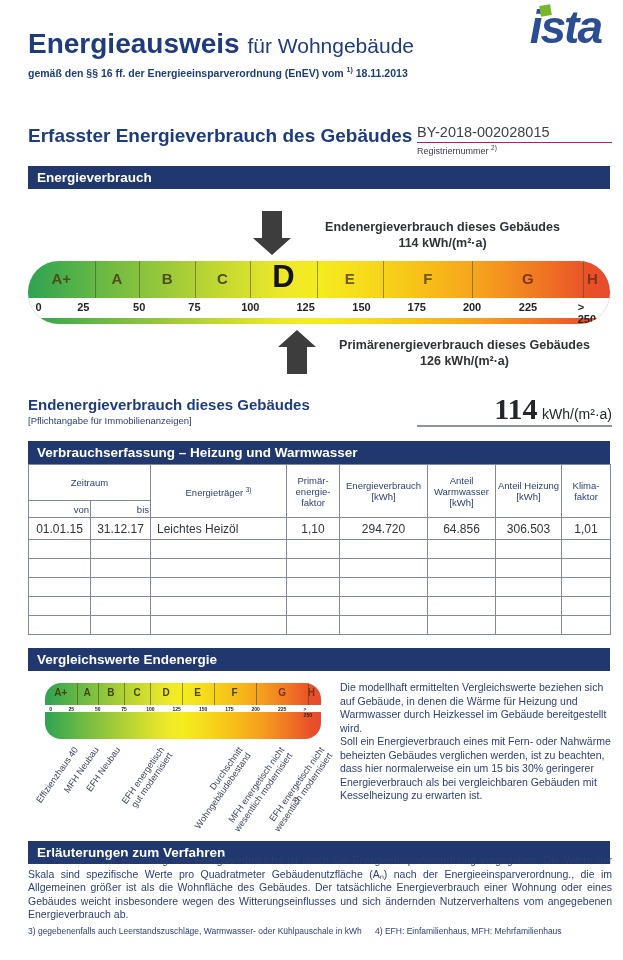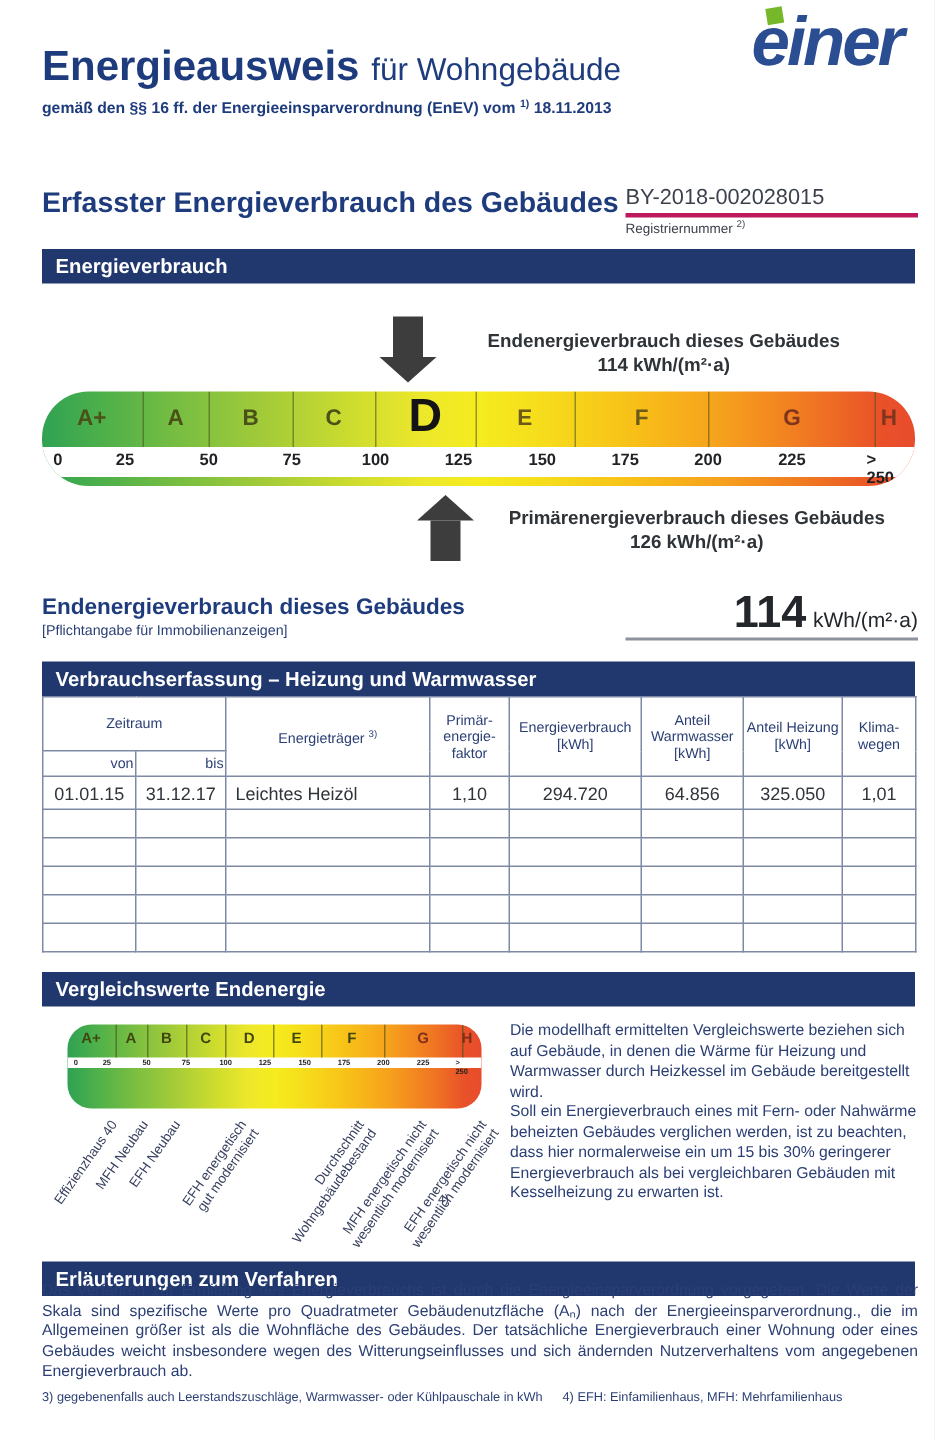--- a/index.html
+++ b/index.html
@@ -11,21 +11,21 @@
   .hdr-title .suffix{font-size:21px;font-weight:normal;}
   .hdr-sub{position:absolute;left:28px;top:66px;font-size:10.5px;font-weight:bold;color:#1e3c7d;}
   .hdr-sub sup{font-size:7px;}
   .logo{position:absolute;right:22px;top:0px;font-size:46px;font-weight:bold;font-style:italic;
         color:#2b4d92;letter-spacing:-2px;}
   .logo-dot{position:absolute;left:10px;top:5px;width:11px;height:11px;background:#76b82a;transform:rotate(-9deg);}
 
   
   .sec-title{position:absolute;left:28px;top:125px;font-size:19px;font-weight:bold;color:#1e3c7d;}
   .reg{position:absolute;left:417px;top:124px;width:195px;}
-  .reg-num{font-size:14.5px;color:#3c414d;border-bottom:3px solid #be185d;padding-bottom:2px;}
+  .reg-num{font-size:14.5px;color:#3c414d;border-bottom:1px solid #be185d;padding-bottom:2px;}
   .reg-label{font-size:9px;color:#3c414d;margin-top:1px;}
   .reg-label sup{font-size:6.5px;}
 
   
   .banner{position:absolute;left:28px;width:582px;height:23px;background:#20386e;color:#fff;
           font-size:13.5px;font-weight:bold;line-height:23px;padding-left:9px;box-sizing:border-box;}
 
   
   .arr-stem{position:absolute;width:20px;height:27px;background:#3d3d3d;}
   .arr-head-down{position:absolute;width:0;height:0;border-left:19px solid transparent;
@@ -47,21 +47,21 @@
   .sb-letter.warm{color:#6b5a1a;}
   .sb-letter.big-d{top:-2px;font-size:31px;color:#141414;}
   .sb-num{position:absolute;top:40px;font-size:11px;font-weight:bold;color:#1f2124;transform:translateX(-50%);}
   .sb-num.first{transform:none;}
 
   
   .ee-title{position:absolute;left:28px;top:396px;font-size:15px;font-weight:bold;color:#1e3c7d;}
   .ee-note{position:absolute;left:28px;top:415px;font-size:9.5px;color:#2b3f75;}
   .ee-val{position:absolute;left:417px;top:392px;width:195px;height:33px;border-bottom:2px solid #8c939e;
           text-align:right;color:#23262a;white-space:nowrap;}
-  .ee-val .num{font-size:30px;font-weight:bold;}
+  .ee-val .num{font-size:30px;font-weight:bold;font-family:Liberation Serif, serif;}
   .ee-val .unit{font-size:14px;}
 
   
   .vtable{position:absolute;left:28px;top:464px;width:582px;border-collapse:collapse;table-layout:fixed;}
   .vtable th,.vtable td{border:1px solid #7e89a6;}
   .vtable th{font-size:9.5px;font-weight:normal;color:#2b3f75;text-align:center;vertical-align:middle;
              white-space:pre-line;line-height:11px;padding:1px;}
   .vtable th sup{font-size:6.5px;}
   .vtable td{font-size:12px;color:#30343b;text-align:center;height:21px;padding:0 2px;}
   .vtable td.lft{text-align:left;padding-left:6px;}
@@ -97,21 +97,21 @@
   <div class="hdr-title">
     <span>Energieausweis</span>
     <span class="suffix">für Wohngebäude</span>
   </div>
   <div class="hdr-sub">
     <span>gemäß den §§ 16 ff. der Energieeinsparverordnung (EnEV) vom</span>
     <sup>1)</sup>
     <span>18.11.2013</span>
   </div>
   <div class="logo">
-    <span>einer</span>
+    <span>ista</span>
     <span class="logo-dot"></span>
   </div>
 
   <div class="sec-title">Erfasster Energieverbrauch des Gebäudes</div>
   <div class="reg">
     <div class="reg-num">BY-2018-002028015</div>
     <div class="reg-label">
       <span>Registriernummer</span>
       <sup>2)</sup>
     </div>
@@ -193,34 +193,34 @@
 energie-
 faktor</th>
       <th rowspan="2">Energieverbrauch
 [kWh]</th>
       <th rowspan="2">Anteil
 Warmwasser
 [kWh]</th>
       <th rowspan="2">Anteil Heizung
 [kWh]</th>
       <th rowspan="2">Klima-
-wegen</th>
+faktor</th>
     </tr>
     <tr class="hdr2">
       <th>von</th>
       <th>bis</th>
     </tr>
     <tr>
       <td>01.01.15</td>
       <td>31.12.17</td>
       <td class="lft">Leichtes Heizöl</td>
       <td>1,10</td>
       <td>294.720</td>
       <td>64.856</td>
-      <td>325.050</td>
+      <td>306.503</td>
       <td>1,01</td>
     </tr>
     <tr class="empty">
           <td></td>
           <td></td>
           <td></td>
           <td></td>
           <td></td>
           <td></td>
           <td></td>

